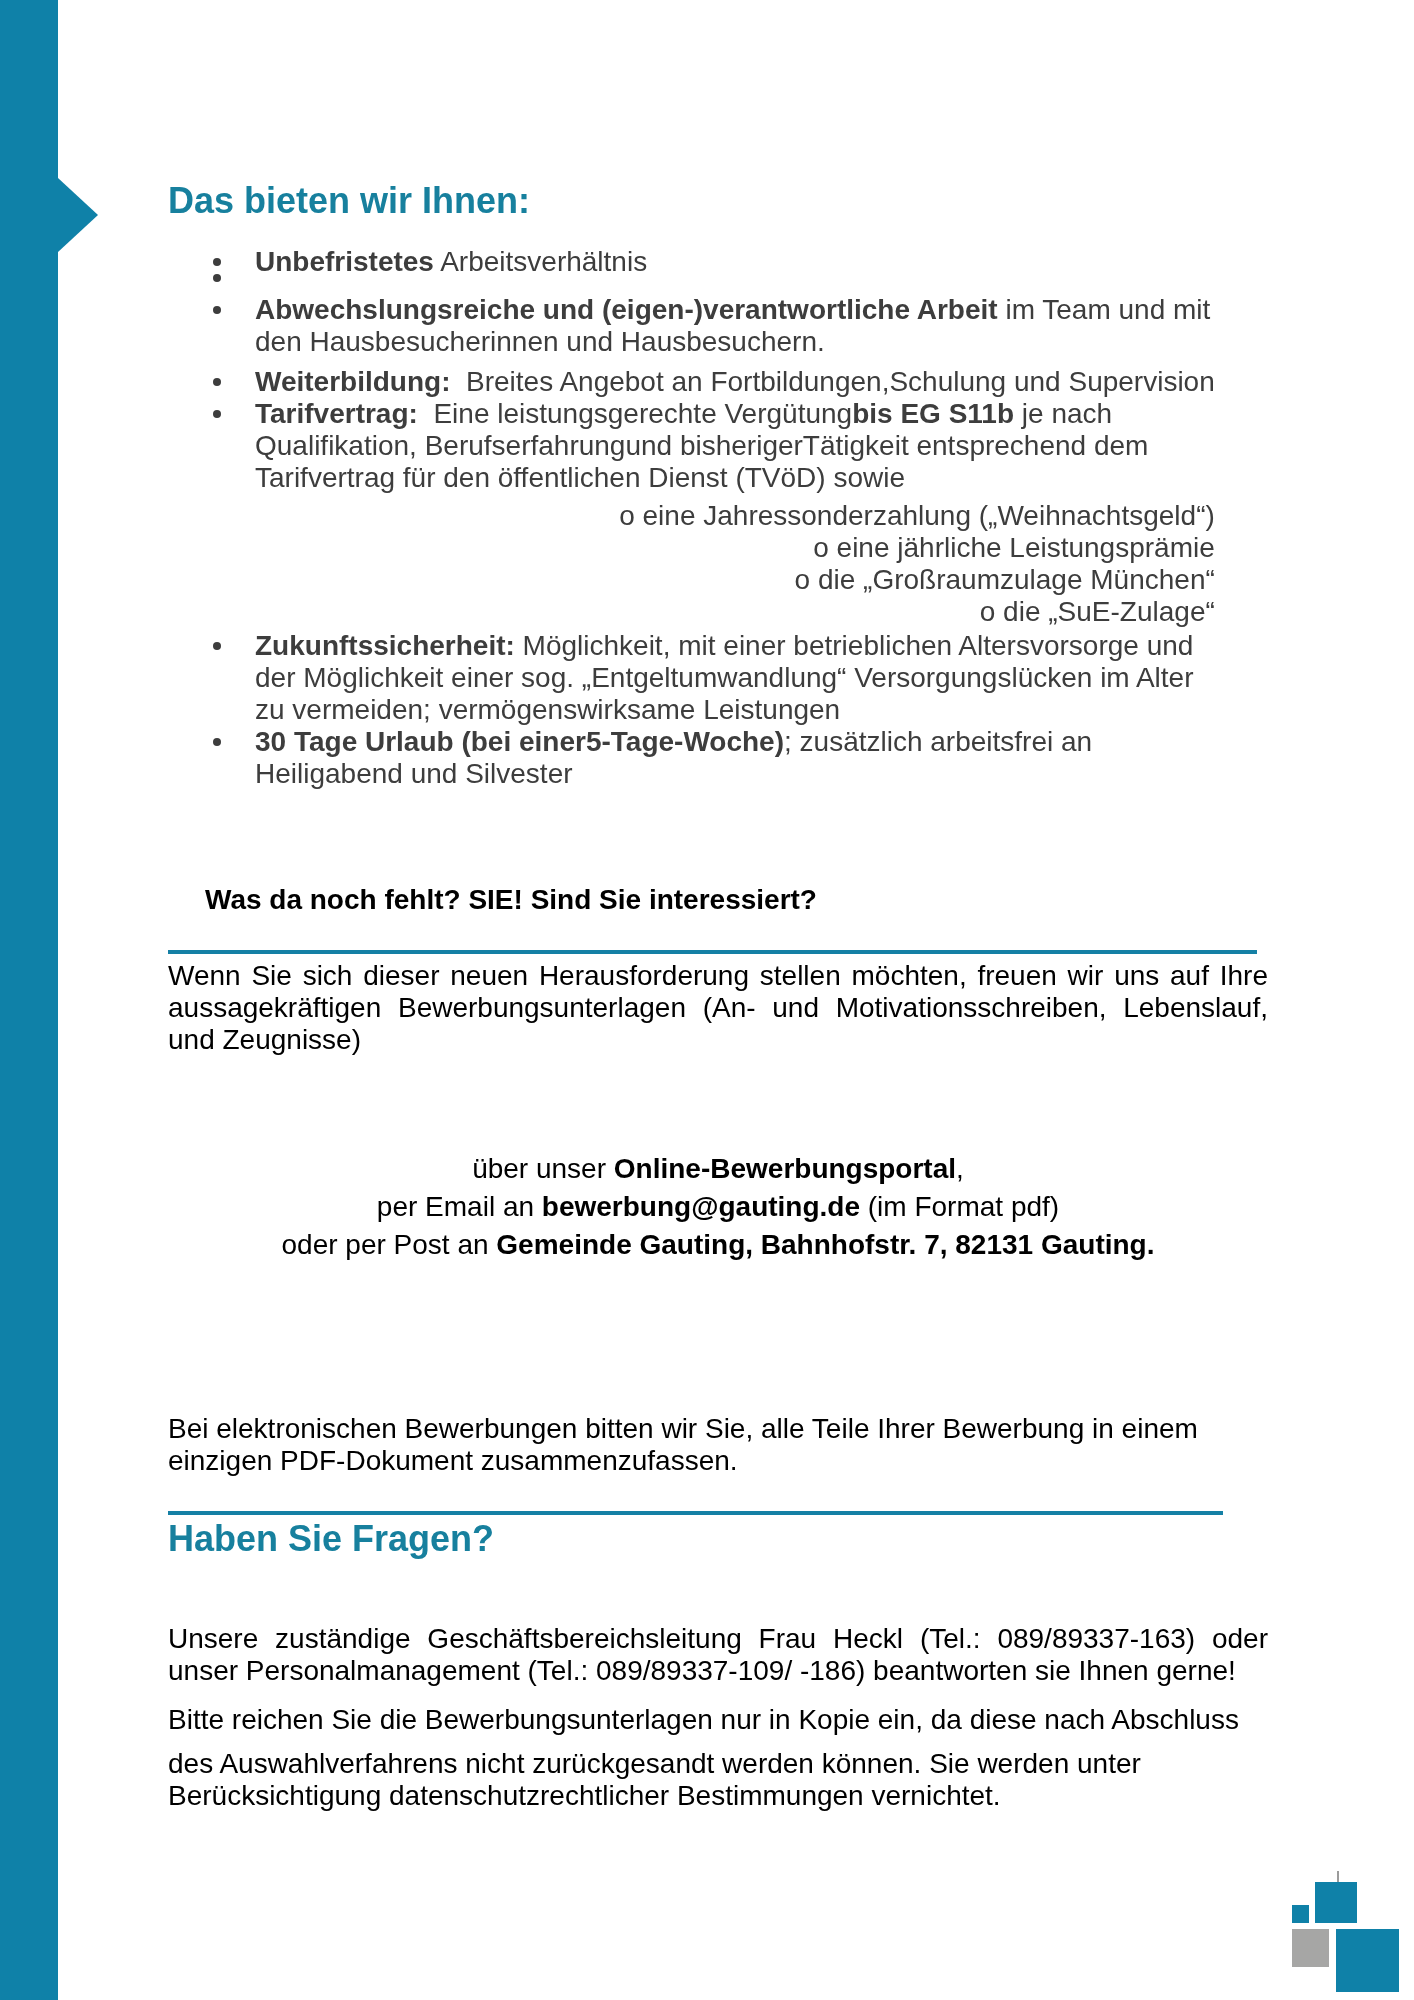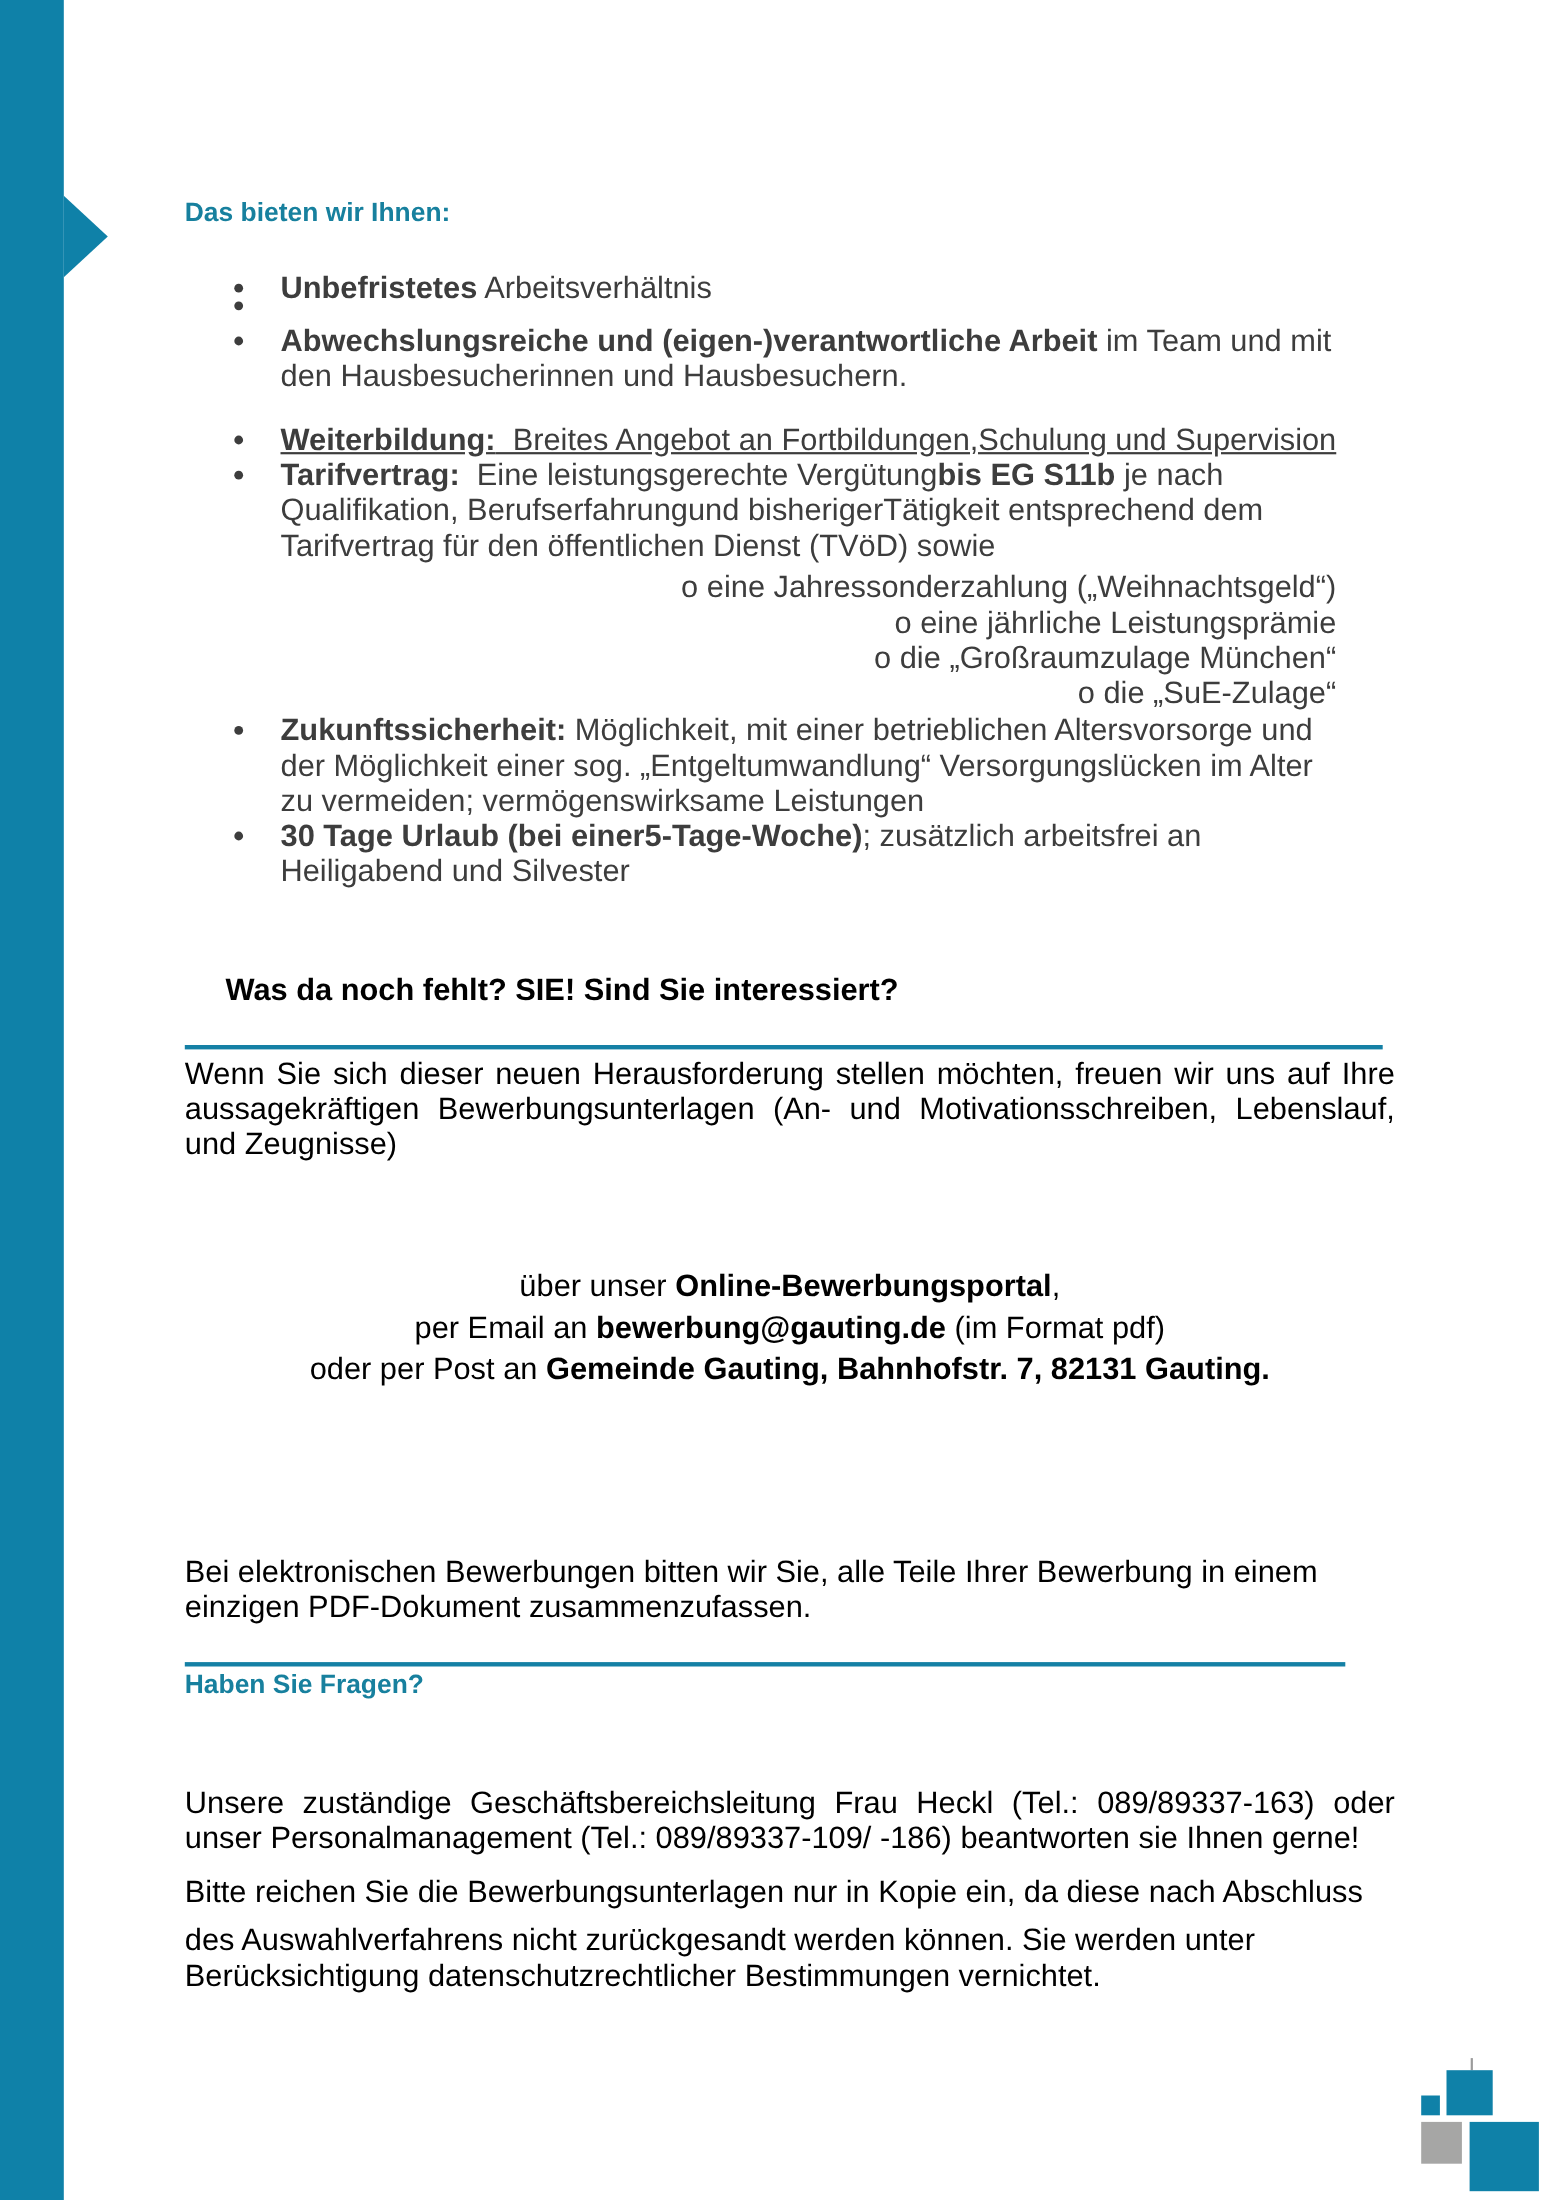--- a/index.html
+++ b/index.html
@@ -6,34 +6,34 @@
   html,body{margin:0;padding:0;background:#ffffff;}
   .page{
     position:relative;width:1414px;height:2000px;background:#ffffff;overflow:hidden;
     font-family:"Liberation Sans","DejaVu Sans",sans-serif;color:#000;
   }
   
   .side-bar{position:absolute;left:0;top:0;width:58px;height:2000px;background:#0f81a8;}
   .side-arrow{position:absolute;left:58px;top:178px;width:0;height:0;
     border-top:37px solid transparent;border-bottom:37px solid transparent;border-left:40px solid #0f81a8;}
   
-  .h-teal{position:absolute;margin:0;font-size:24px;font-weight:bold;color:#17809e;white-space:nowrap;}
+  .h-teal{position:absolute;margin:0;font-size:36px;font-weight:bold;color:#17809e;white-space:nowrap;}
   #offer-heading{left:168px;top:180px;}
   #questions-heading{left:168px;top:1518px;}
   #interest-heading{position:absolute;margin:0;left:205px;top:884px;font-size:28px;font-weight:bold;color:#000;white-space:nowrap;}
   
   #offer-list{position:absolute;left:168px;top:246px;font-size:28px;line-height:32px;color:#3d3d3d;}
   .li{position:relative;padding-left:87px;}
   .li .dot{position:absolute;left:45px;top:12px;width:8px;height:8px;border-radius:50%;background:#3d3d3d;}
   .li .dot.raised{top:-20px;}
   .li-line{white-space:nowrap;}
   .b{font-weight:bold;}
   .li-eigene{margin-top:16px;}
   .li-abwechslung{margin-top:3px;}
-  .li-weiterbildung{margin-top:26px;text-decoration:underline;}
+  .li-weiterbildung{margin-top:8px;}
   .li-tarifvertrag{margin-top:0;}
   .li-zukunft{margin-top:2px;}
   .li-urlaub{margin-top:0;}
   .sub-list{margin:6px 0 0 129px;text-align:right;}
   .sub-line{white-space:nowrap;}
   
   .divider{position:absolute;left:168px;height:4px;background:#1580a5;}
   #divider-apply{top:950px;width:1089px;}
   #divider-questions{top:1511px;width:1055px;}
   

